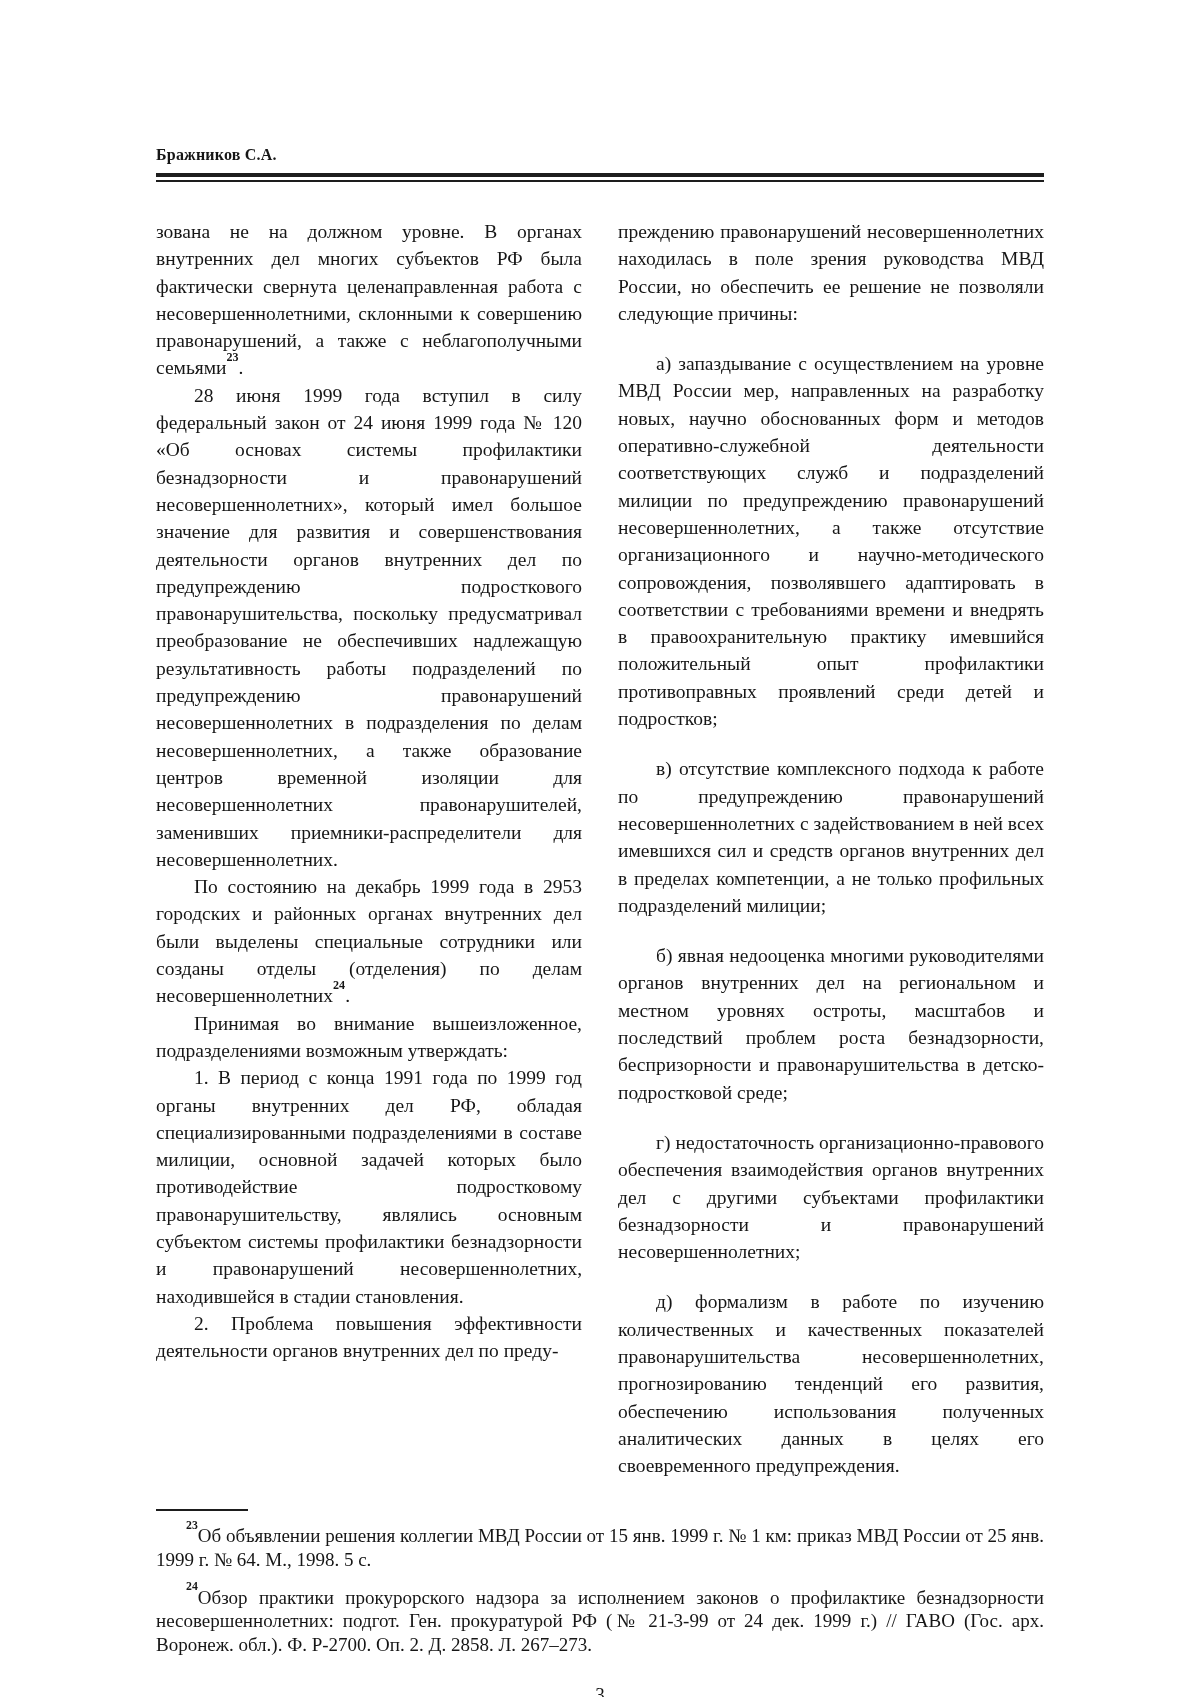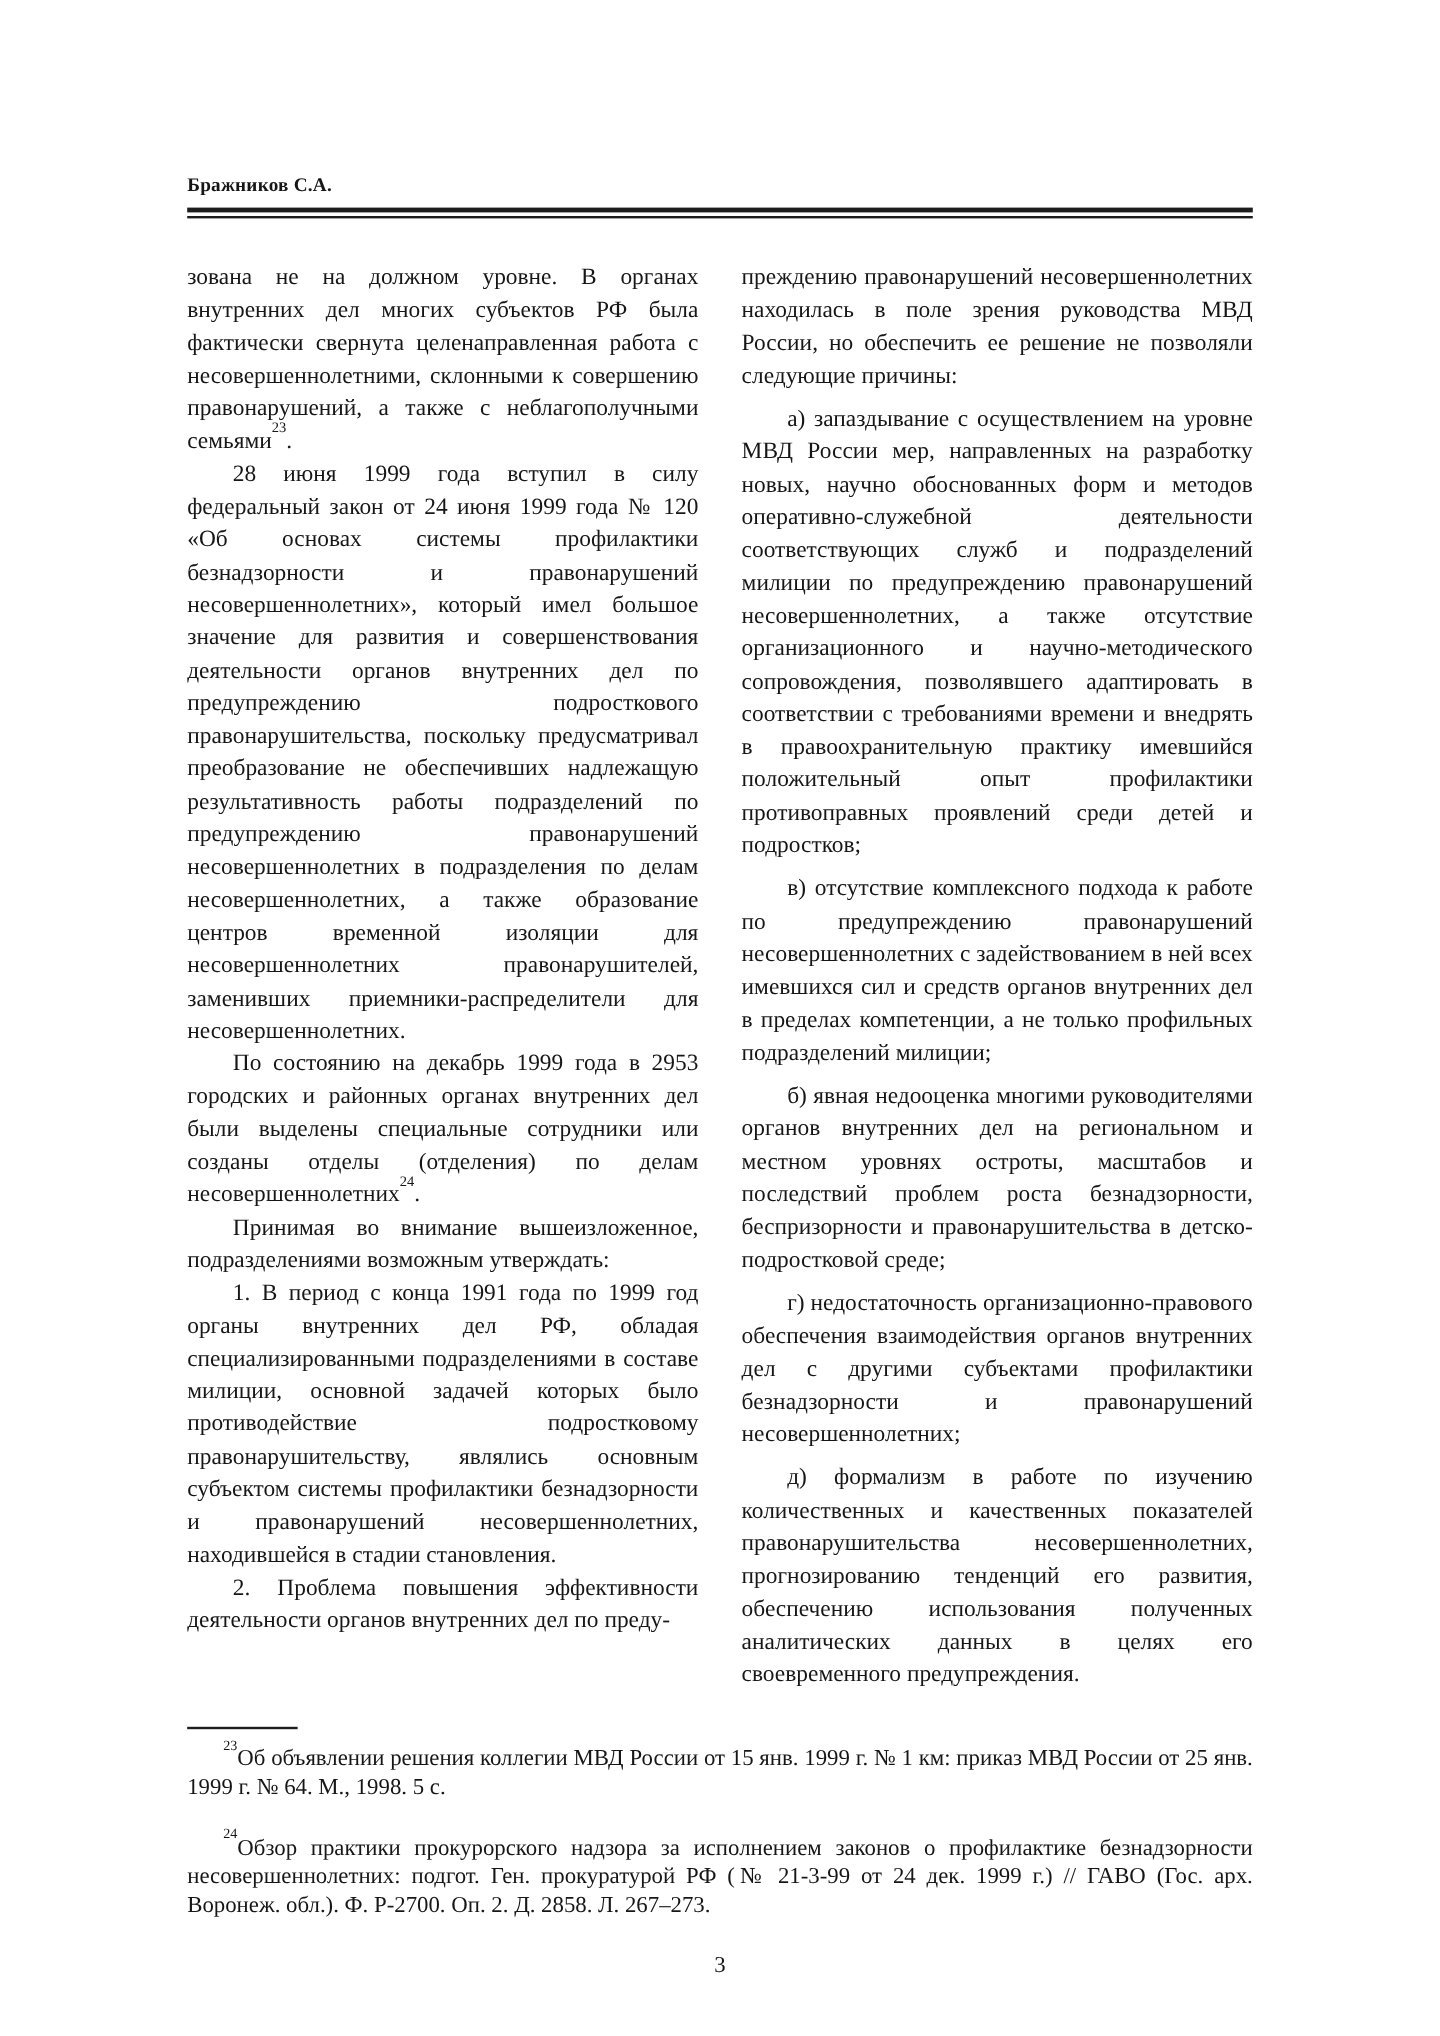--- a/index.html
+++ b/index.html
@@ -50,46 +50,47 @@
     hyphens: auto;
   }
   .col p {
     margin: 0;
     text-indent: 38px;
   }
   .col p.no-indent {
     text-indent: 0;
   }
   .col-right p + p {
-    margin-top: 9px;
+    margin-top: 23px;
   }
   sup.fn-ref {
     font-size: 62%;
     line-height: 0;
     position: relative;
     top: -0.5em;
+    font-weight: bold;
   }
   .footnotes {
     margin-top: 30px;
   }
   .fn-rule {
     width: 92px;
     border-top: 2px solid #1d1d1d;
     margin-bottom: 13px;
   }
   .footnote {
     margin: 0;
     font-size: 19px;
     line-height: 23.6px;
     text-align: justify;
     text-indent: 30px;
     hyphens: auto;
   }
   .footnote + .footnote {
-    margin-top: 27px;
+    margin-top: 14px;
   }
   .page-number {
     text-align: center;
     font-size: 19px;
     margin-top: 28px;
   }
 </style>
 </head>
 <body>
 

